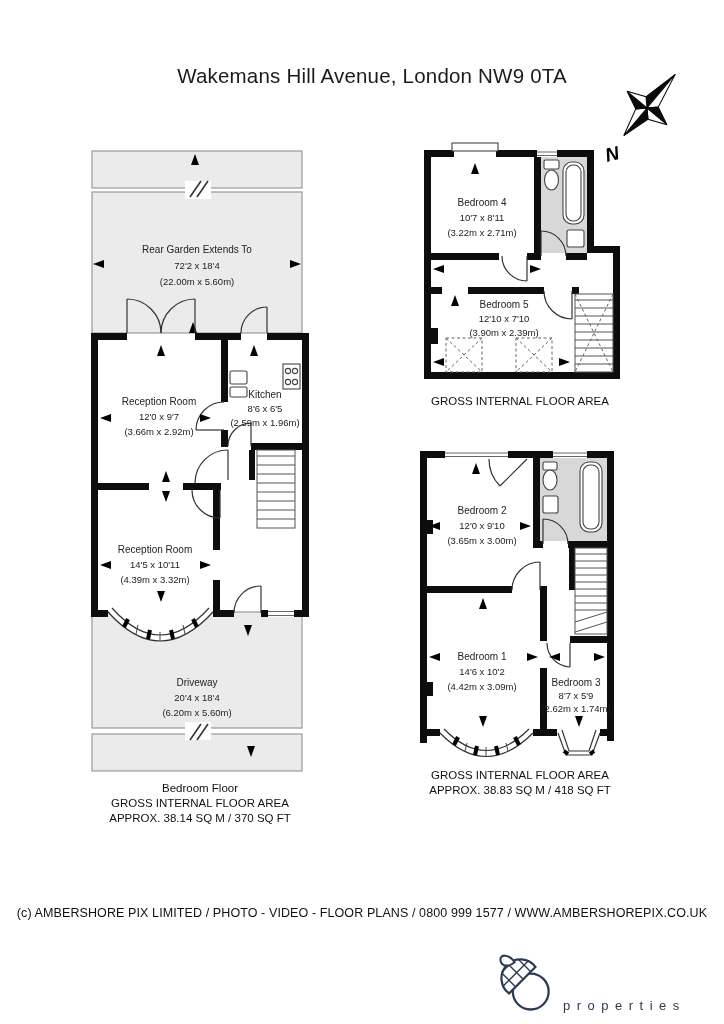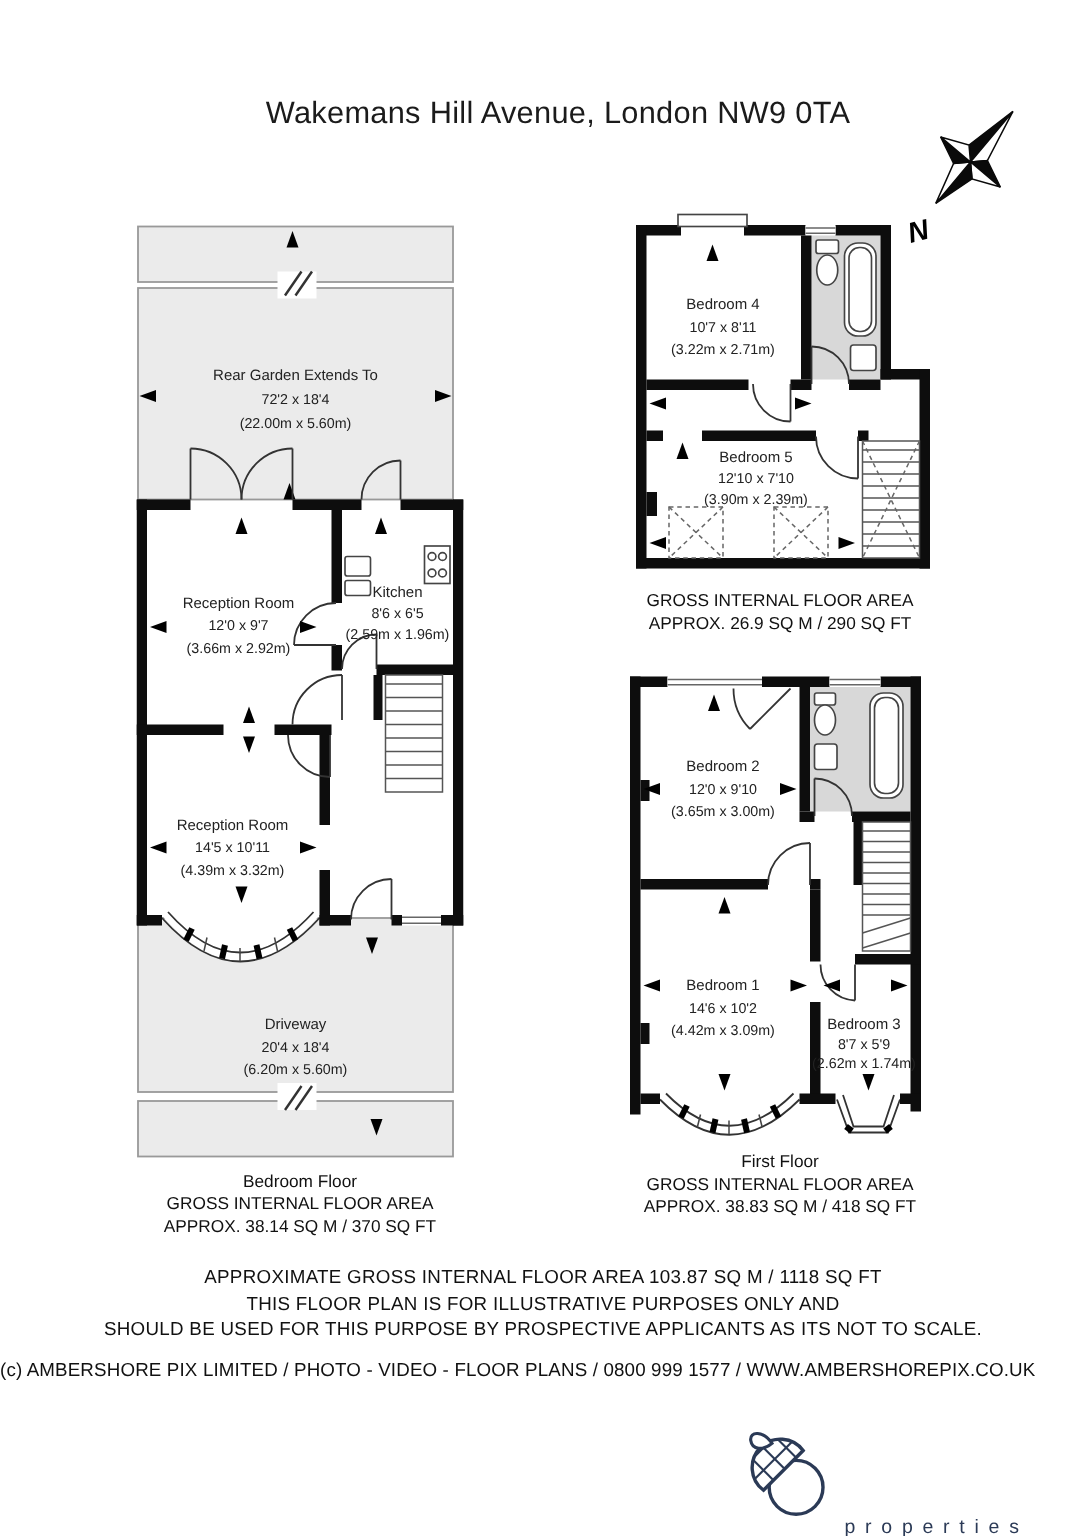--- a/index.html
+++ b/index.html
@@ -19,26 +19,26 @@
   .arrow{fill:#000;}
   .bathfloor{fill:#d8d8d8;}
   .tick{stroke:#000;stroke-width:4;}
   .mull{stroke:#444;stroke-width:1;}
   .brk{stroke:#333;stroke-width:1.6;}
   .rmname{font-size:10px;fill:#222;text-anchor:middle;}
   .rmdim{font-size:9.5px;fill:#222;text-anchor:middle;}
   .caption{position:absolute;text-align:center;font-size:11.5px;line-height:15px;color:#111;}
   .disclaimer{position:absolute;left:0;right:0;top:843px;text-align:center;
               font-size:12.5px;line-height:17.5px;letter-spacing:.2px;color:#111;}
-  .copyright{position:absolute;left:0;right:0;top:906px;text-align:left;
+  .copyright{position:absolute;left:0;right:0;top:906px;text-align:center;
              font-size:12.5px;letter-spacing:.1px;color:#111;}
   .brand{position:absolute;left:558px;top:941px;font-size:47px;font-weight:700;
          letter-spacing:-1px;color:#2b3a56;}
   .tagline{position:absolute;left:563px;top:998px;font-size:13px;letter-spacing:6.5px;
-           color:#2b3a56;margin-top:12px;}
+           color:#2b3a56;}
   .north{font-size:19px;font-weight:bold;font-style:italic;fill:#000;}
 </style>
 </head>
 <body>
 
 <div class="page">
 
   <div class="title">Wakemans Hill Avenue, London NW9 0TA</div>
 
   <svg style="position:absolute;left:592px;top:50px;" width="110" height="118" viewBox="-55 -58 110 118">
@@ -315,21 +315,20 @@
     </g>
     <g>
       <text class="rmname" x="80" y="166">Bedroom 5</text>
       <text class="rmdim" x="80" y="180">12'10 x 7'10</text>
       <text class="rmdim" x="80" y="194">(3.90m x 2.39m)</text>
     </g>
   </svg>
 
   <div class="caption" style="left:400px;top:394px;width:240px;">
     <div>GROSS INTERNAL FLOOR AREA</div>
-    <div>APPROX. 26.9 SQ M / 290 SQ FT</div>
   </div>
 
   <svg style="position:absolute;left:420px;top:446px;" width="200" height="326" viewBox="0 0 200 326">
     <rect class="bathfloor" x="120" y="12" width="67" height="83"></rect>
 
     <g>
       <path d="M 18 284 Q 66 337 115 284 Z" fill="#fff"></path>
       <path class="thin" d="M 20 287 Q 66 334 113 287"></path>
       <path class="thin" d="M 24 283 Q 66 326 109 283"></path>
       <line class="tick" x1="34" y1="299" x2="38" y2="291"></line>
@@ -447,30 +446,24 @@
       <text class="rmdim" x="62" y="244">(4.42m x 3.09m)</text>
     </g>
     <g>
       <text class="rmname" x="156" y="240">Bedroom 3</text>
       <text class="rmdim" x="156" y="253">8'7 x 5'9</text>
       <text class="rmdim" x="156" y="266">(2.62m x 1.74m)</text>
     </g>
   </svg>
 
   <div class="caption" style="left:400px;top:768px;width:240px;">
-    <div>First Floor</div>
     <div>GROSS INTERNAL FLOOR AREA</div>
     <div>APPROX. 38.83 SQ M / 418 SQ FT</div>
   </div>
 
-  <div class="disclaimer">
-    <div>APPROXIMATE GROSS INTERNAL FLOOR AREA 103.87 SQ M / 1118 SQ FT</div>
-    <div>THIS FLOOR PLAN IS FOR ILLUSTRATIVE PURPOSES ONLY AND</div>
-    <div>SHOULD BE USED FOR THIS PURPOSE BY PROSPECTIVE APPLICANTS AS ITS NOT TO SCALE.</div>
-  </div>
   <div class="copyright">(c) AMBERSHORE PIX LIMITED / PHOTO - VIDEO - FLOOR PLANS / 0800 999 1577 / WWW.AMBERSHOREPIX.CO.UK</div>
 
   <svg style="position:absolute;left:492px;top:950px;" width="68" height="68" viewBox="0 0 72 72">
     <defs>
       <clipPath id="capclip">
           <path d="M 46 18 A 20 20 0 1 0 18 46 L 46 18 Z"></path>
         </clipPath>
     </defs>
     <circle cx="41" cy="44" r="19" fill="#fff" stroke="#2b3a56" stroke-width="2.4"></circle>
     <path d="M 46 18 A 20 20 0 1 0 18 46 L 46 18 Z" fill="#fff" stroke="#2b3a56" stroke-width="2.4"></path>

